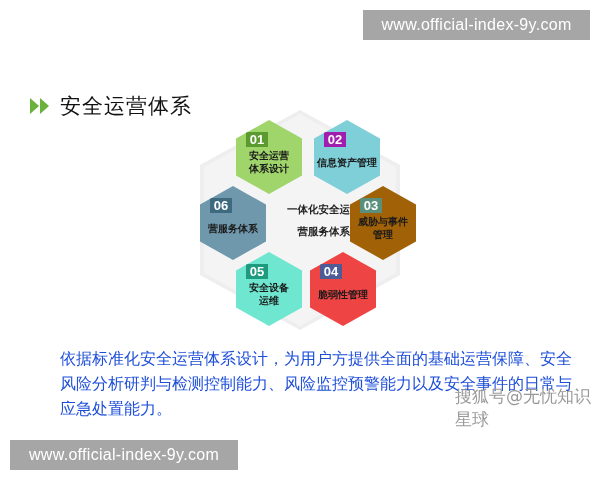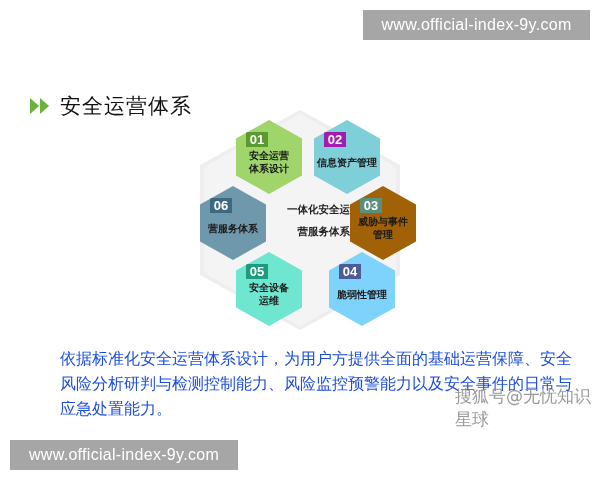--- a/index.html
+++ b/index.html
@@ -54,21 +54,21 @@
     <div class="lbl"><span>安全运营</span><br><span>体系设计</span></div>
   </div>
   <div class="hex" id="h1" style="left: 124px; top: 10px; background: rgb(127, 207, 216);">
     <div class="num" style="background: #a21caf;">02</div>
     <div class="lbl"><span>信息资产管理</span></div>
   </div>
   <div class="hex" id="h2" style="left: 160px; top: 76px; background: #a16207;">
     <div class="num" style="background: rgb(90, 143, 124);">03</div>
     <div class="lbl"><span>威胁与事件</span><br><span>管理</span></div>
   </div>
-  <div class="hex" id="h3" style="left: 139px; top: 142px; background: #7dd3fc;">
+  <div class="hex" id="h3" style="left: 120px; top: 142px; background: #ef4444;">
     <div class="num" style="background: rgb(77, 91, 150);">04</div>
     <div class="lbl"><span>脆弱性管理</span></div>
   </div>
   <div class="hex" id="h4" style="left: 46px; top: 142px; background: rgb(111, 230, 207);">
     <div class="num" style="background: rgb(30, 154, 126);">05</div>
     <div class="lbl"><span>安全设备</span><br><span>运维</span></div>
   </div>
   <div class="hex" id="h5" style="left: 10px; top: 76px; background: rgb(111, 152, 172);">
     <div class="num" style="background: rgb(62, 106, 128);">06</div>
     <div class="lbl"><span>营服务体系</span></div>

